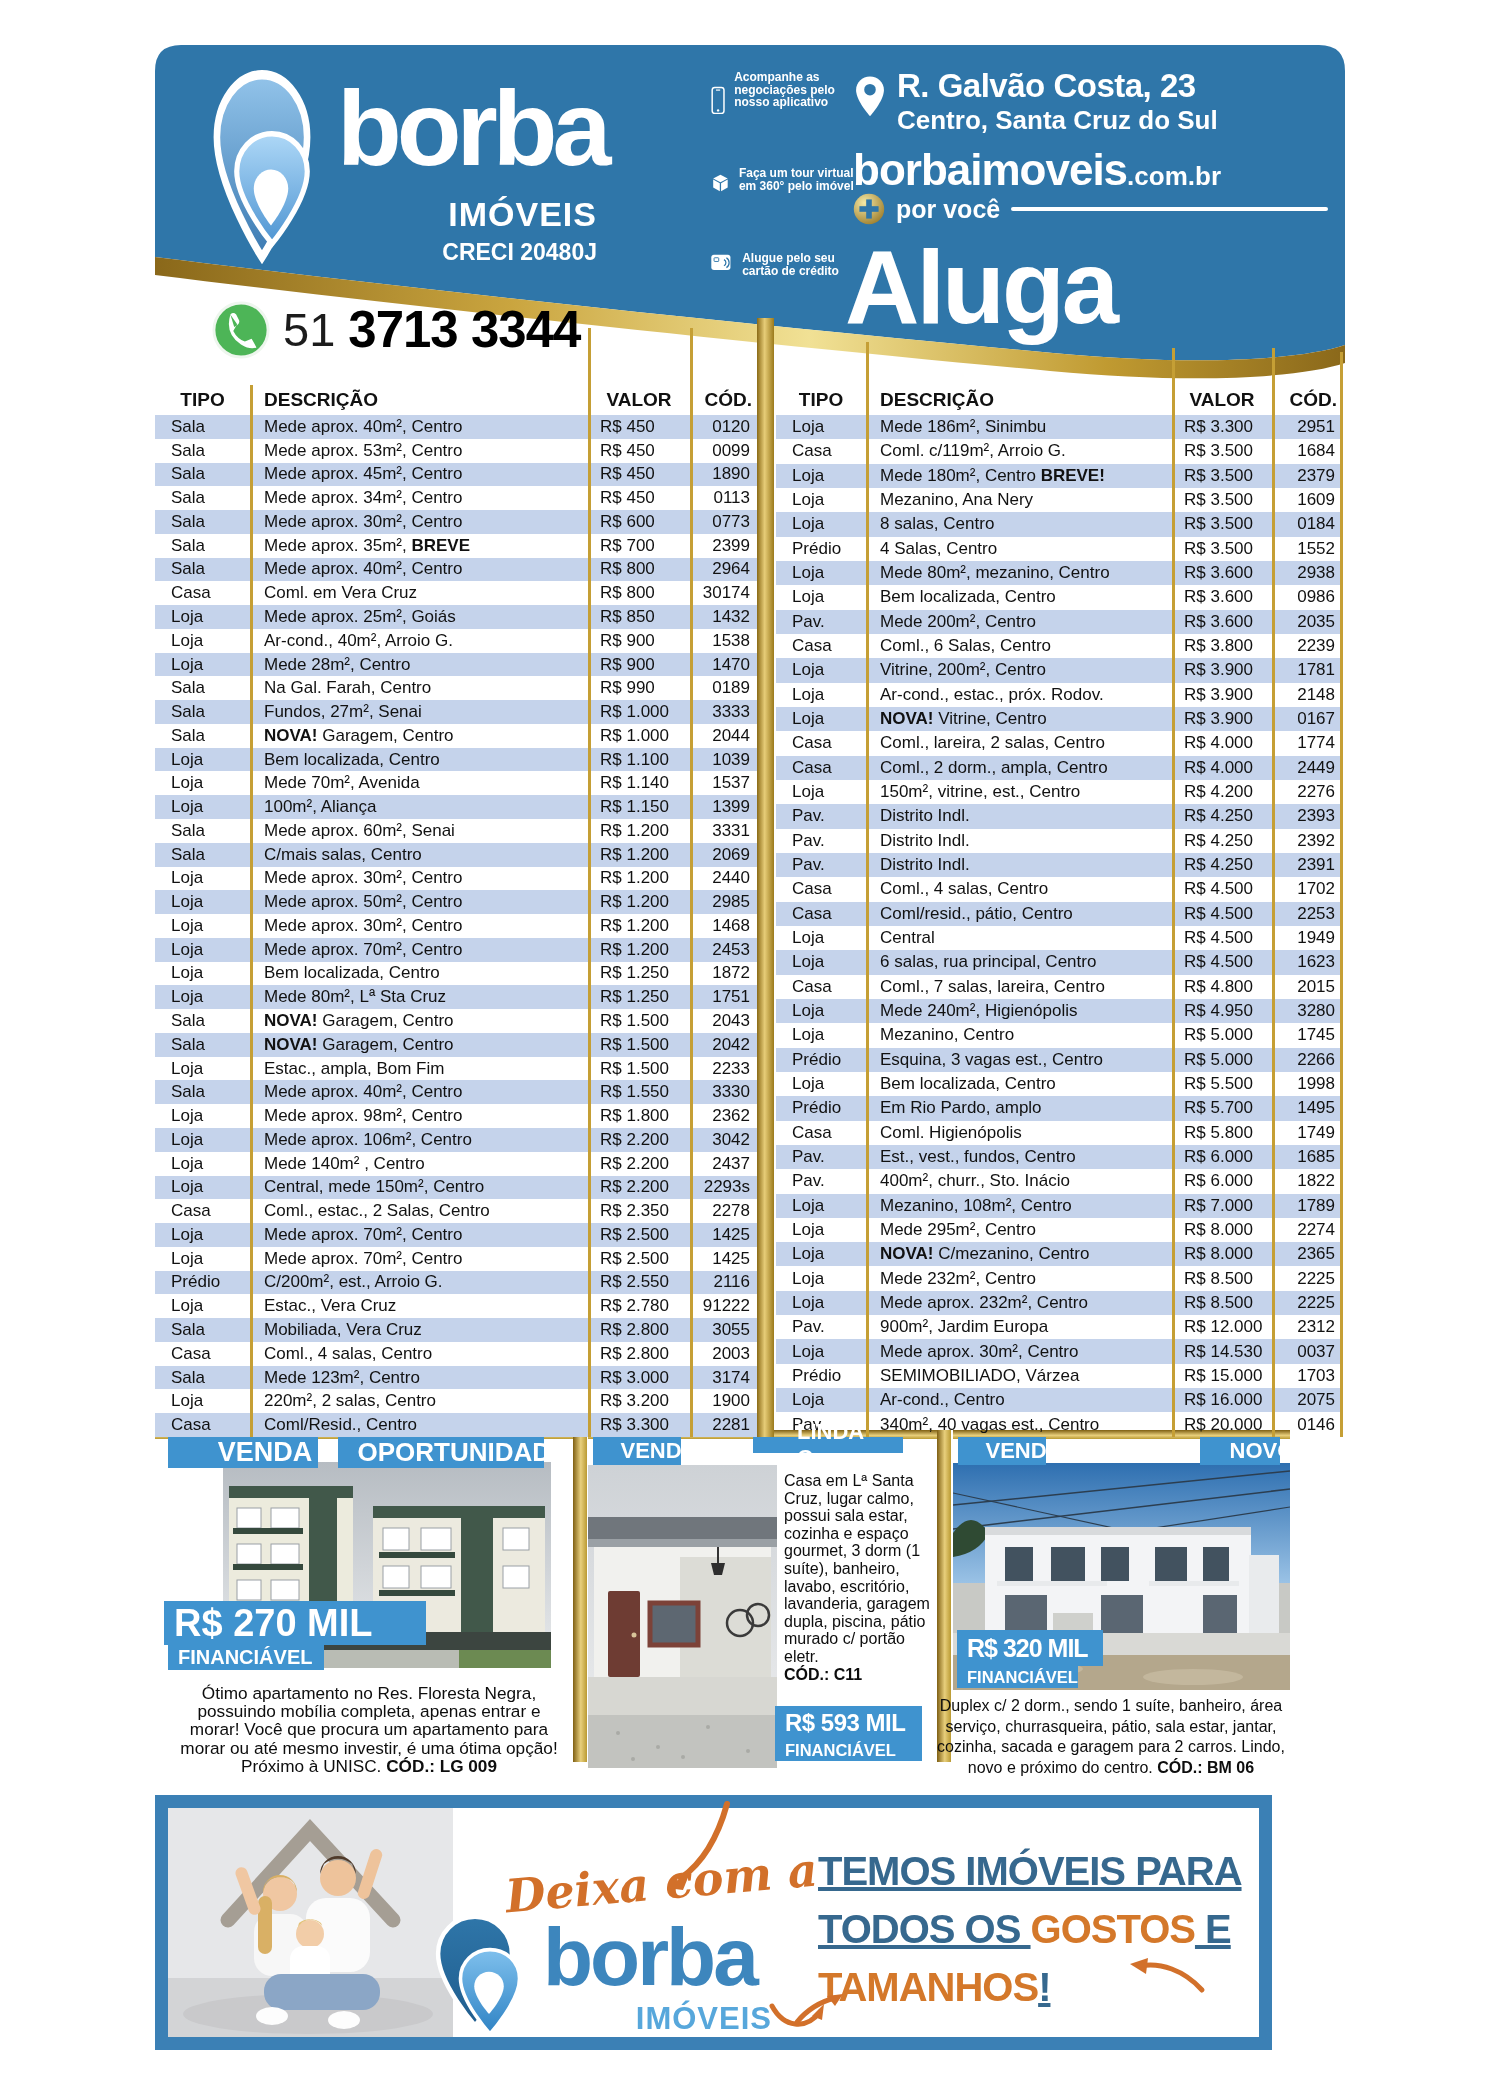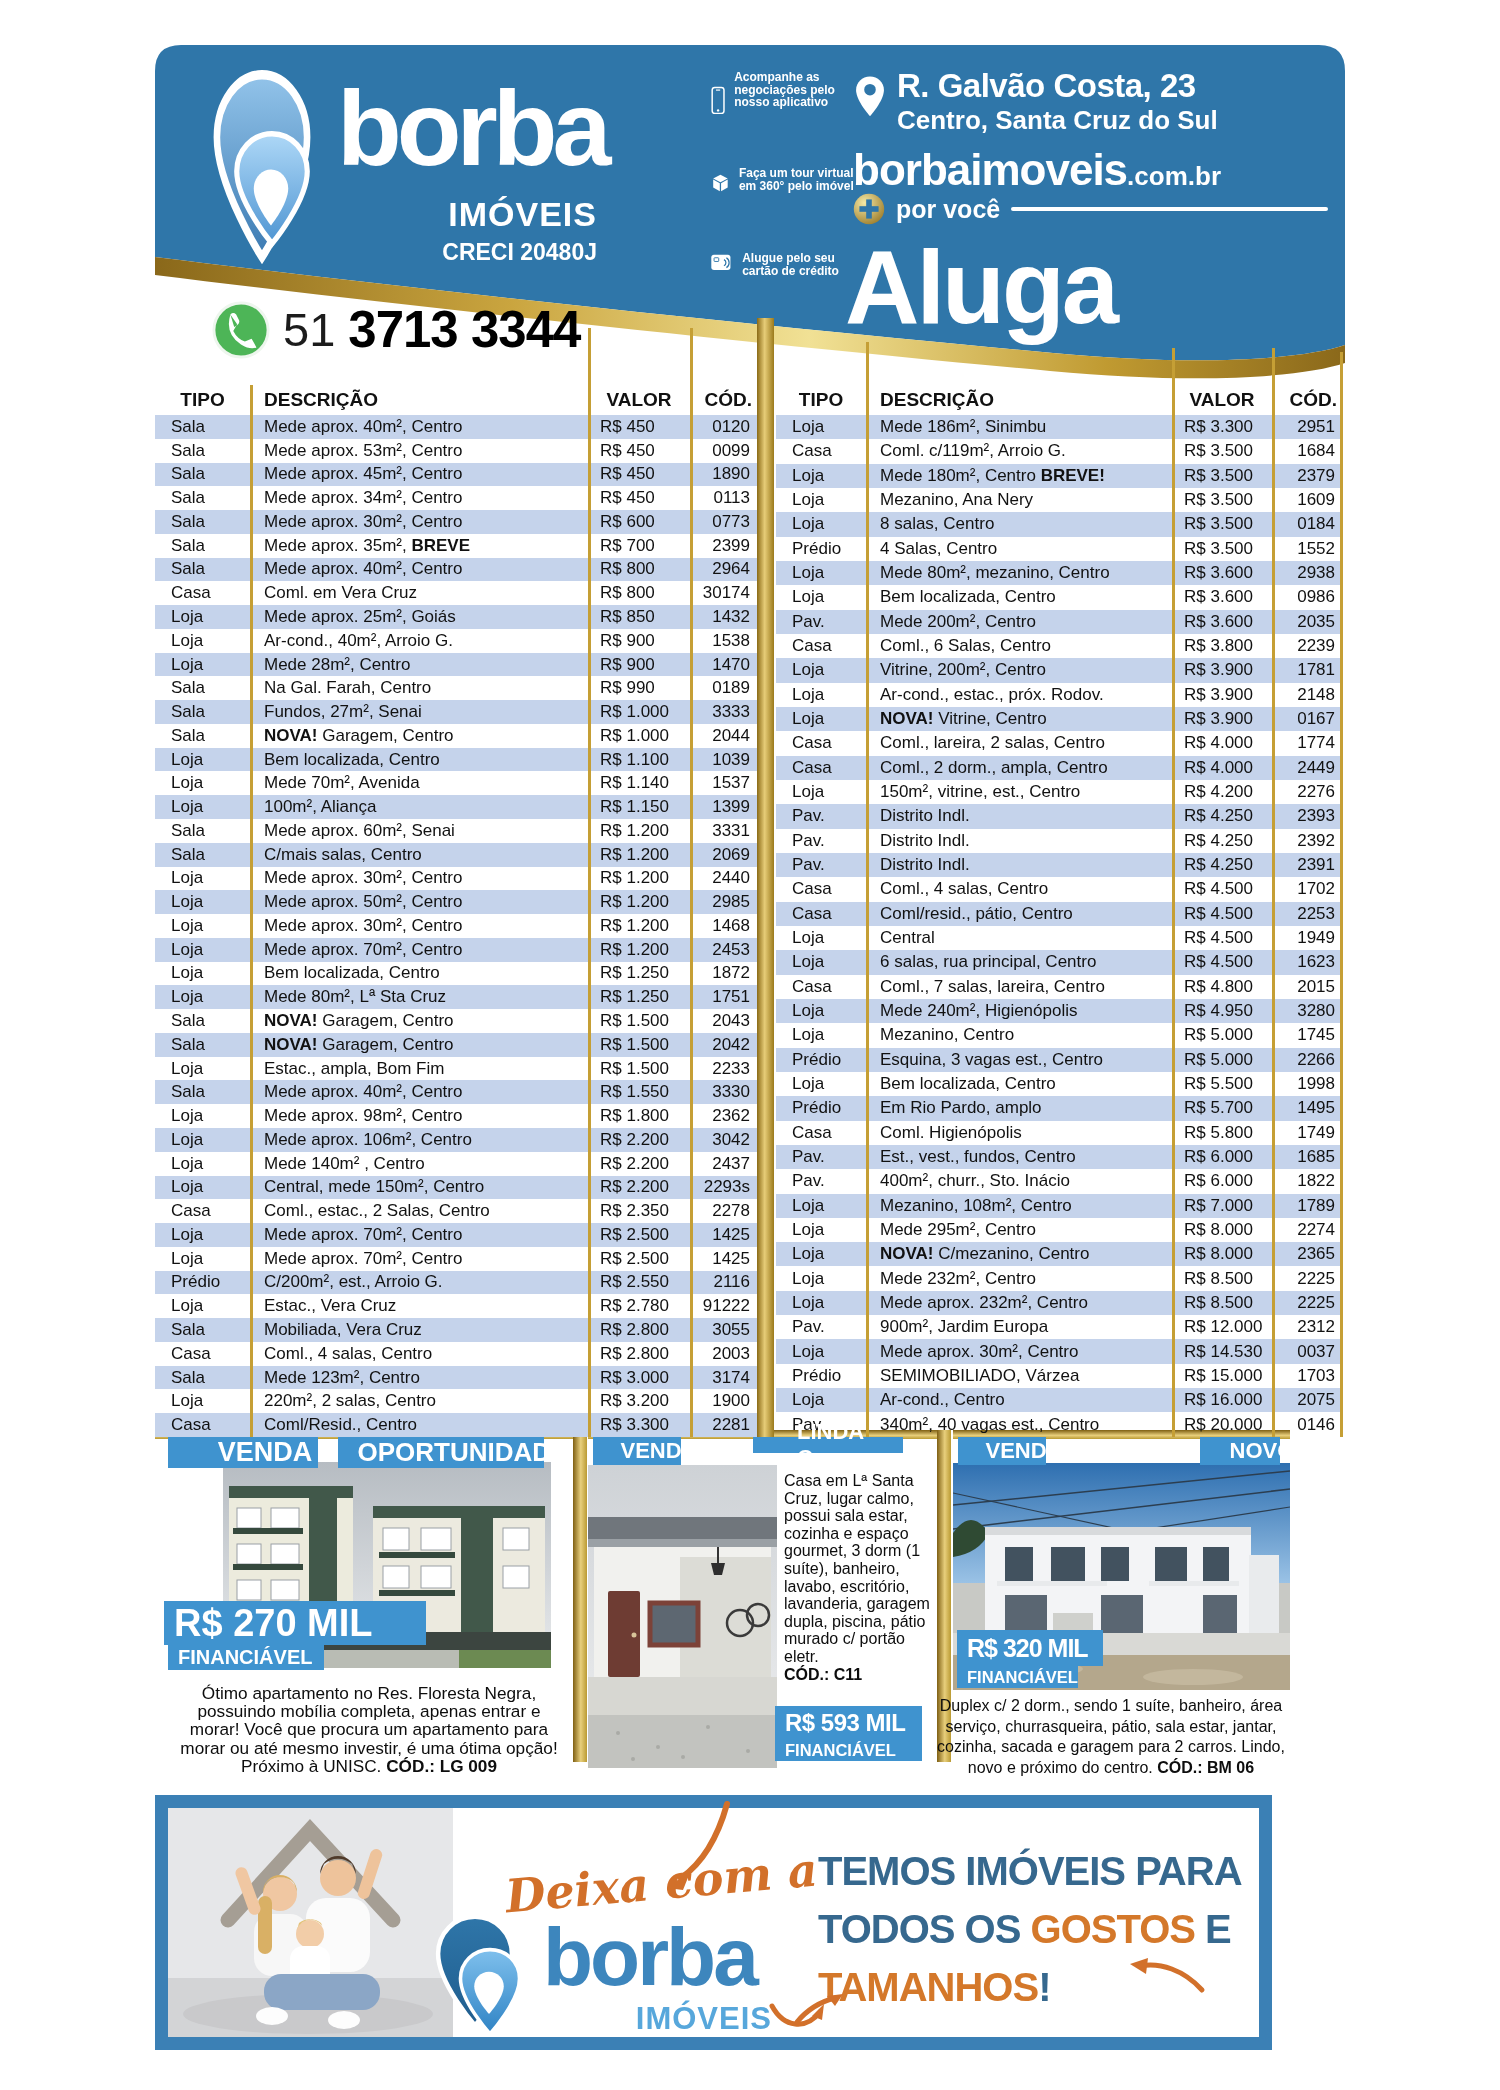--- a/index.html
+++ b/index.html
@@ -120,21 +120,21 @@
              transform:rotate(-5deg); z-index:4; white-space:nowrap; }
   #fscript-arrow { left:655px; top:1798px; z-index:4; }
   #fpin { left:430px; top:1912px; z-index:4; }
   #fbrand { left:543px; top:1916px; font-size:82px; font-weight:800; color:#3d86bd;
             letter-spacing:-3px; z-index:4; line-height:1; }
   #fbrand-sub { left:600px; top:2001px; width:172px; text-align:right; font-size:31px;
                 font-weight:700; color:#57a7db; letter-spacing:1px; z-index:4; }
   #fsmile { left:768px; top:1998px; z-index:4; }
   #hl { left:818px; top:1842px; width:432px; z-index:4; }
   .hl-line { font-size:40px; font-weight:800; line-height:58px; letter-spacing:-1px; white-space:nowrap; }
-  .hl-b { color:#36688e; } .hl-o { color:#d4782a; }
+  .hl-b { color:#36688e;text-decoration:underline; } .hl-o { color:#d4782a; }
   #farrow1 { left:793px; top:1988px; z-index:4; }
   #farrow2 { left:1112px; top:1952px; z-index:4; }
 </style>
 </head>
 <body>
 
 <div class="page">
 
   <div class="abs" id="hdr">
     <svg id="hdr-curve" width="1190" height="400" viewBox="0 0 1190 400">

